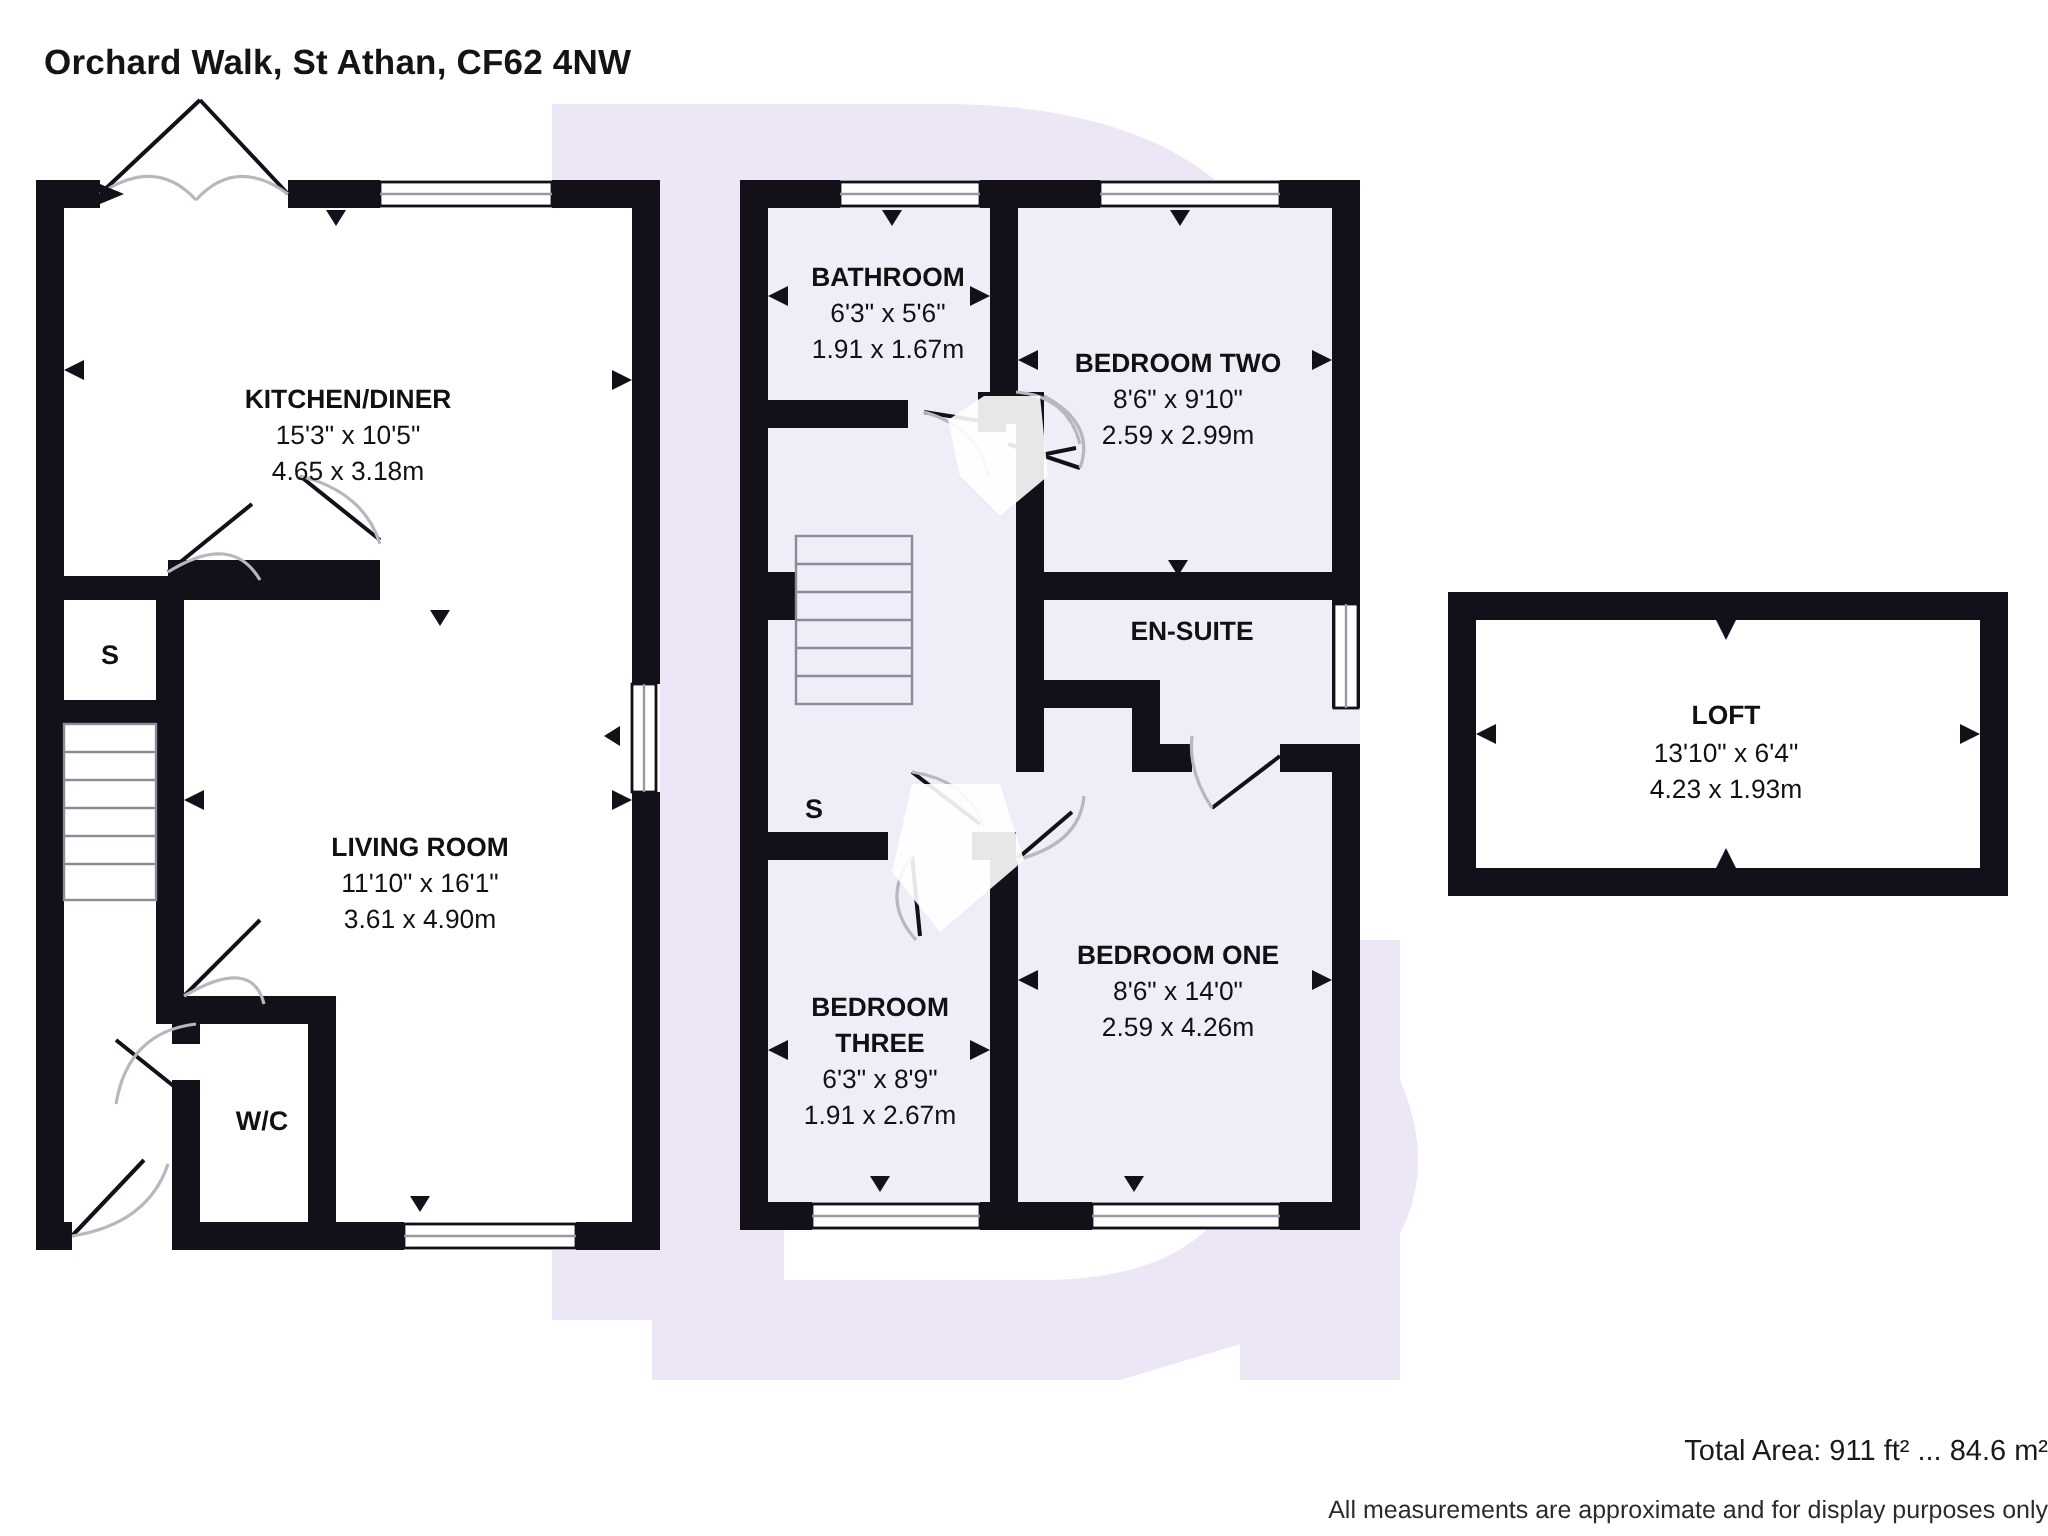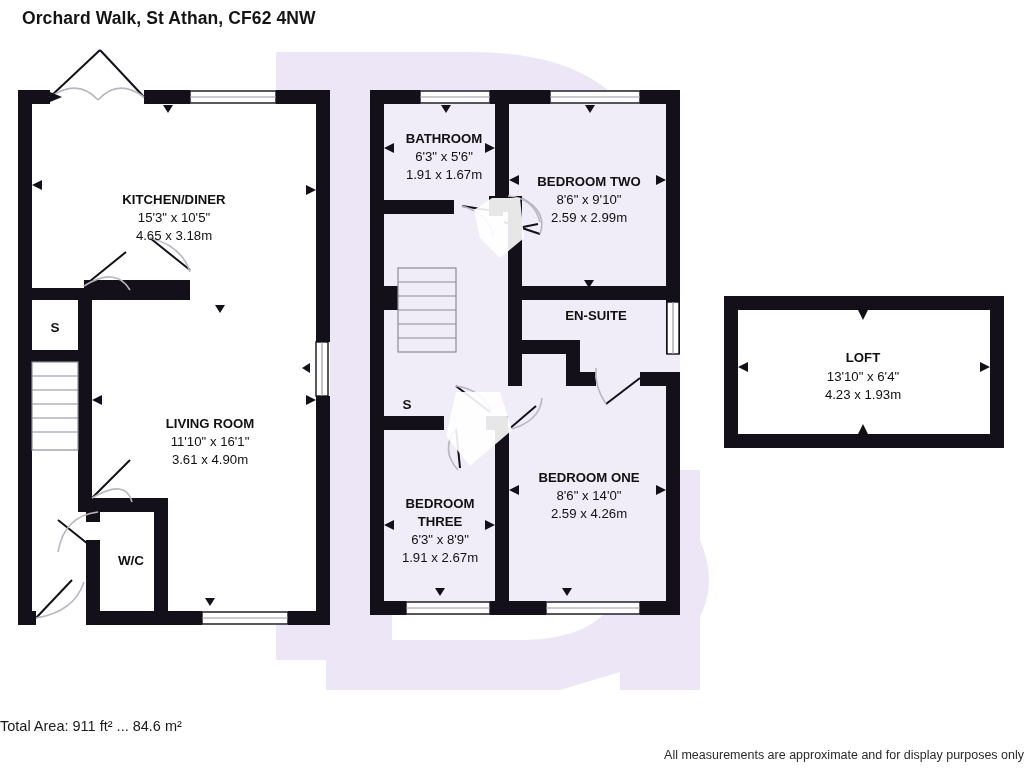--- a/index.html
+++ b/index.html
@@ -5,27 +5,27 @@
   html,body{margin:0;padding:0;}
   body{
     width:1024px;height:768px;
     background:#ffffff;
     font-family:"Liberation Sans",sans-serif;
     color:#111111;
     overflow:hidden;
     position:relative;
   }
   #page-title{
-    position:absolute;left:22px;top:8px;
+    position:absolute;left:22px;top:21px;
     font-size:17.5px;font-weight:bold;letter-spacing:.1px;
     color:#141414;
   }
   #plan{position:absolute;left:0;top:0;width:1024px;height:768px;}
   .footer-total{
-    position:absolute;left:0;top:718px;width:1024px;text-align:left;
+    position:absolute;left:0;top:718px;width:1024px;text-align:right;
     font-size:14.5px;color:#1a1a1a;
   }
   .footer-note{
     position:absolute;left:0;top:748px;width:1024px;text-align:right;
     font-size:12.5px;color:#2b2b2b;
   }
   svg text{font-family:"Liberation Sans",sans-serif;}
   .rname{font-size:13.2px;font-weight:bold;fill:#111;}
   .rdim{font-size:13.2px;fill:#111;}
   .slabel{font-size:13.5px;font-weight:bold;fill:#111;}

